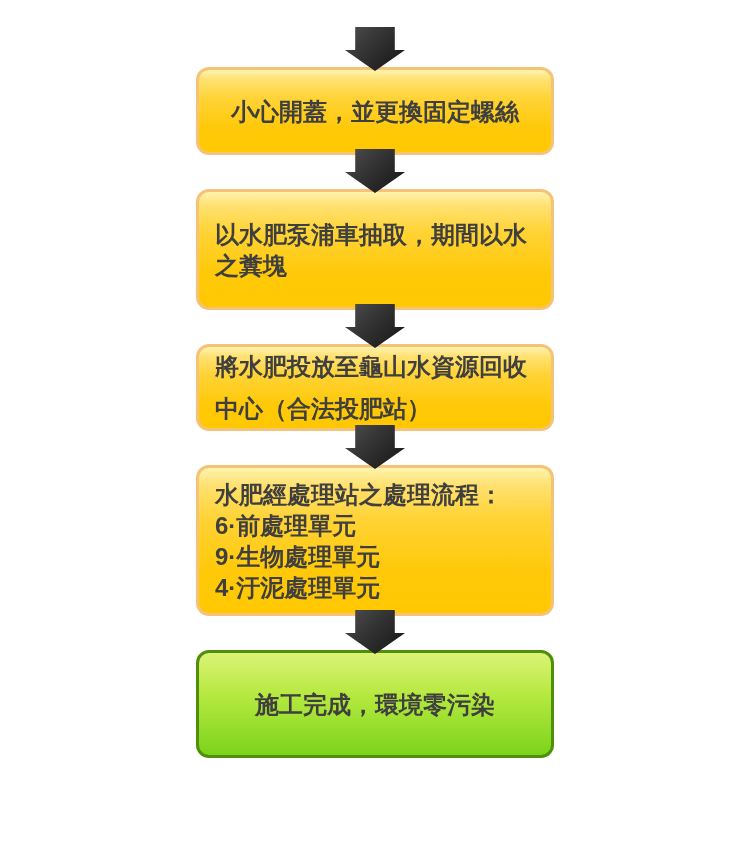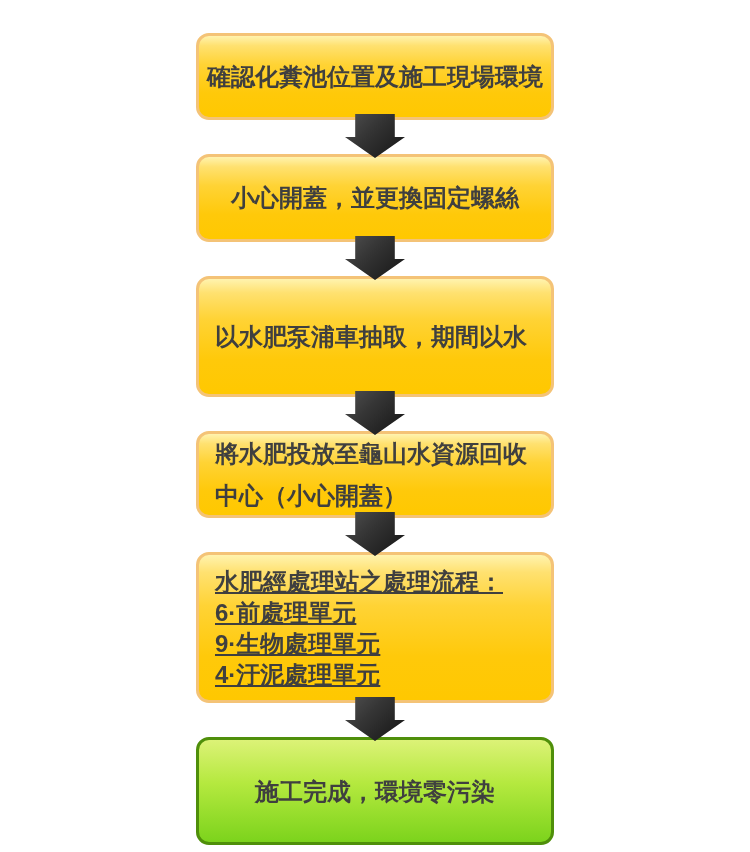--- a/index.html
+++ b/index.html
@@ -61,65 +61,63 @@
   .step.green {
     border-color: var(--green_border);
     background: linear-gradient(to bottom,
       var(--green_top) 0%,
       var(--green_hi) 42%,
       var(--green_bottom) 100%);
   }
   .step.center { text-align: center; padding: 4px 5px; }
   .step.left   { text-align: left;   padding: 4px 16px; }
   .s1 { height: 87px; }
-  .s2 { height: 88px; font-family: Liberation Serif, serif; }
+  .s2 { height: 88px; }
   .s3 { height: 121px; }
   .s4 { height: 87px; justify-content: space-between; }
-  .s5 { height: 151px; text-decoration: underline; }
+  .s5 { height: 151px; }
   .s6 { height: 108px; }
   .arrow {
     width: 60px;
     height: 44px;
     margin-top: -6px;
     margin-bottom: -4px;
     position: relative;
     z-index: 2;
     clip-path: polygon(17% 0, 83% 0, 83% 52%, 100% 52%, 50% 100%, 0 52%, 17% 52%);
     background: linear-gradient(135deg,
       var(--arrow_light) 0%,
       var(--arrow_mid) 40%,
       var(--arrow_dark) 100%);
   }
 </style>
 </head>
 <body>
 
 <div class="flow">
 
-  <div class="step yellow s1 center">
-    <div>確認化糞池位置及施工現場環境</div>
-  </div>
 
   <div class="arrow"></div>
 
   <div class="step yellow s2 center">
     <div>小心開蓋，並更換固定螺絲</div>
   </div>
 
   <div class="arrow"></div>
 
   <div class="step yellow s3 left">
     <div>以水肥泵浦車抽取，期間以水</div>
+    <div>之糞塊</div>
   </div>
 
   <div class="arrow"></div>
 
   <div class="step yellow s4 left">
     <div>將水肥投放至龜山水資源回收</div>
-    <div>中心（小心開蓋）</div>
+    <div>中心（合法投肥站）</div>
   </div>
 
   <div class="arrow"></div>
 
   <div class="step yellow s5 left">
     <div>水肥經處理站之處理流程：</div>
     <div>6·前處理單元</div>
     <div>9·生物處理單元</div>
     <div>4·汙泥處理單元</div>
   </div>

